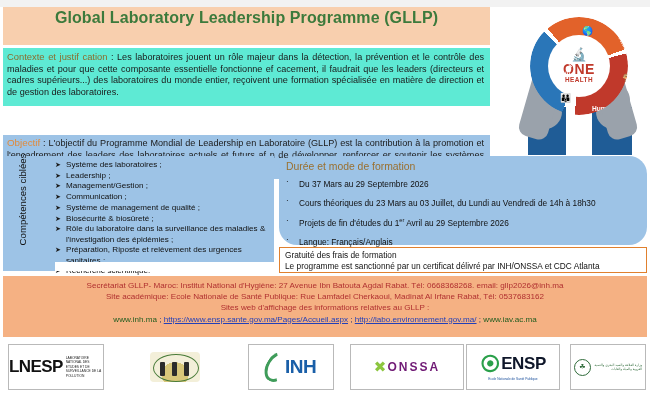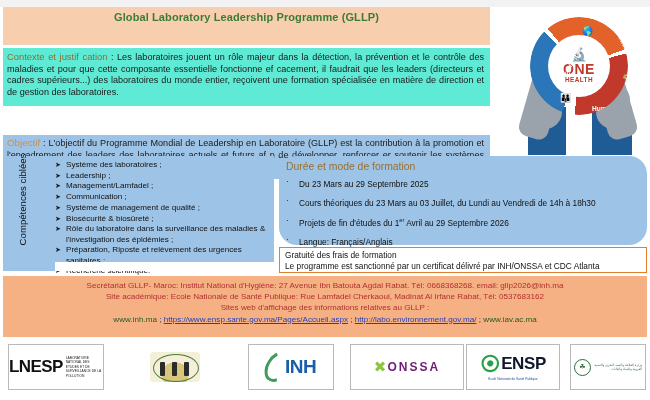--- a/index.html
+++ b/index.html
@@ -14,21 +14,21 @@
   
   .top-strip{position:absolute;left:0;top:0;width:650px;height:7px;background:#f2f2f2;}
 
   
   .title-band{
     position:absolute;left:3px;top:7px;width:487px;height:38px;
     background:#f8cfae;
     display:flex;flex-direction:column;align-items:center;justify-content:center;
   }
   .title-line{
-    color:#3c7a3c;font-weight:bold;font-size:11px;line-height:17px;
+    color:#3c7a3c;font-weight:bold;font-size:16px;line-height:17px;
     letter-spacing:.1px;white-space:nowrap;margin-top:32px;
   }
 
   
   .ctx-band{
     position:absolute;left:3px;top:48px;width:487px;height:58px;
     background:#5eead4;padding:3px 6px 0 4px;box-sizing:border-box;
   }
   .obj-band{
     position:absolute;left:3px;top:109px;width:487px;height:44px;
@@ -218,21 +218,21 @@
       <div class="comp-item">
           <span class="comp-bul">➤</span>
           <span class="comp-txt">Système des laboratoires ;</span>
         </div>
       <div class="comp-item">
           <span class="comp-bul">➤</span>
           <span class="comp-txt">Leadership ;</span>
         </div>
       <div class="comp-item">
           <span class="comp-bul">➤</span>
-          <span class="comp-txt">Management/Lamfadel ;</span>
+          <span class="comp-txt">Management/Gestion ;</span>
         </div>
       <div class="comp-item">
           <span class="comp-bul">➤</span>
           <span class="comp-txt">Communication ;</span>
         </div>
       <div class="comp-item">
           <span class="comp-bul">➤</span>
           <span class="comp-txt">Système de management de qualité ;</span>
         </div>
       <div class="comp-item">
@@ -252,21 +252,21 @@
           <span class="comp-txt">Recherche scientifique.</span>
         </div>
     </div>
     <div class="comp-white"></div>
   </div>
 
   <div class="duree-panel">
     <div class="duree-title">Durée et mode de formation</div>
     <div class="duree-item">
       <span class="duree-bul">·</span>
-      <span class="duree-txt"><span>Du 23 Mars au 29 Septembre 2025</span><span class="sup"></span><span></span></span>
+      <span class="duree-txt"><span>Du 37 Mars au 29 Septembre 2026</span><span class="sup"></span><span></span></span>
     </div>
     <div class="duree-item">
       <span class="duree-bul">·</span>
       <span class="duree-txt"><span>Cours théoriques du 23 Mars au 03 Juillet, du Lundi au Vendredi de 14h à 18h30</span><span class="sup"></span><span></span></span>
     </div>
     <div class="duree-item">
       <span class="duree-bul">·</span>
       <span class="duree-txt"><span>Projets de fin d'études du 1</span><span class="sup">er</span><span> Avril au 29 Septembre 2026</span></span>
     </div>
     <div class="duree-item">

